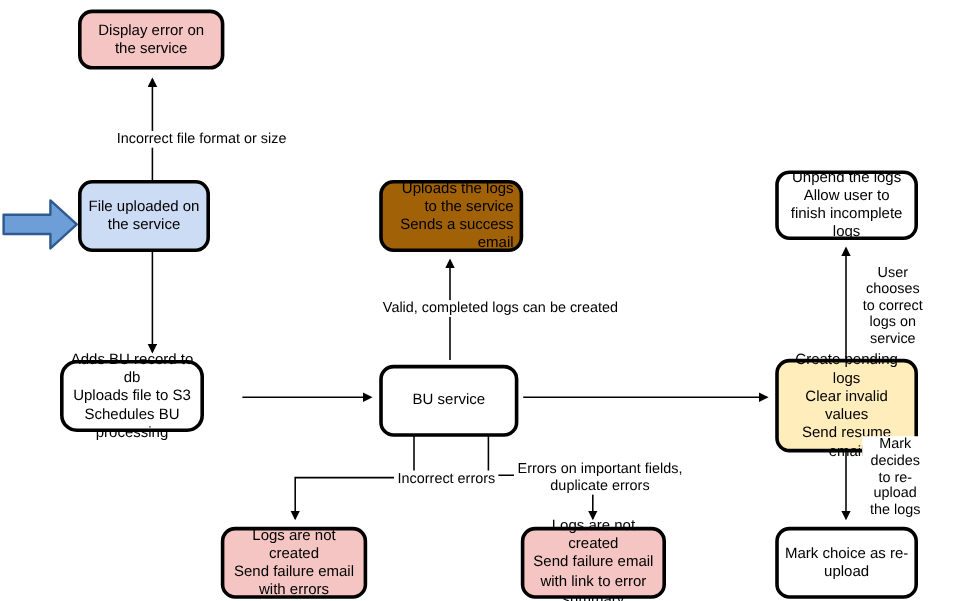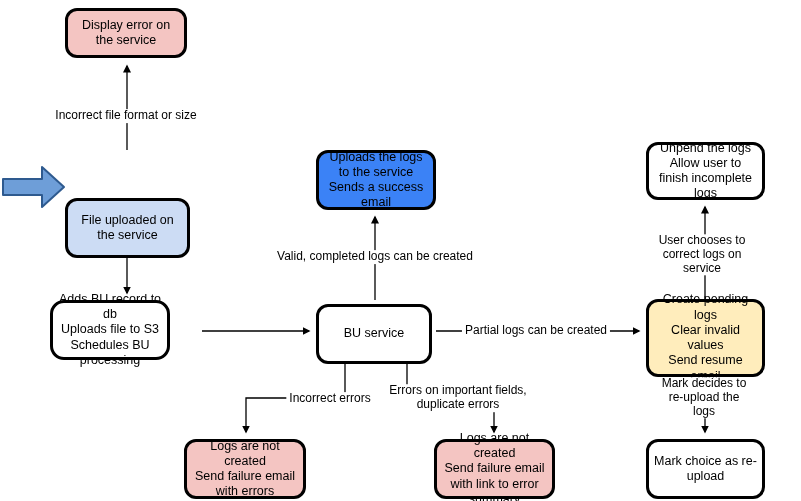--- a/index.html
+++ b/index.html
@@ -27,38 +27,39 @@
     justify-content: center;
     text-align: center;
     white-space: pre-line;
     font-size: 12.5px;
     line-height: 1.22;
     padding: 3px 5px;
     background: #ffffff;
   }
   .node.pink   { background: #f4c5c2; }
   .node.blue   { background: #ccdcf4; }
-  .node.green  { background: #3b82f6; }
+  .node.green  { background: #a16207; text-align: right; }
   .node.yellow { background: #ffedbc; }
   .node.white  { background: #ffffff; }
 
   .elabel {
     position: absolute;
     transform: translate(-50%, -50%);
     background: #ffffff;
     font-size: 12px;
     line-height: 1.15;
     white-space: pre-line;
     text-align: center;
     padding: 0 3px;
+    margin-left: 42px;
   }
 
   
   #n-display-error   { left: 65px;  top: 8px;   width: 122px; height: 50px; }
-  #n-file-uploaded   { left: 65px;  top: 150px; width: 125px; height: 60px; margin-top: 48px; }
+  #n-file-uploaded   { left: 65px;  top: 150px; width: 110px; height: 60px; }
   #n-adds-bu         { left: 50px;  top: 300px; width: 120px; height: 60px; border-radius: 14px; }
   #n-uploads-logs    { left: 316px; top: 150px; width: 120px; height: 60px; }
   #n-bu-service      { left: 316px; top: 304px; width: 116px; height: 60px; }
   #n-logs-errors     { left: 184px; top: 439px; width: 122px; height: 60px; }
   #n-logs-summary    { left: 434px; top: 439px; width: 121px; height: 60px; }
   #n-create-pending  { left: 646px; top: 299px; width: 119px; height: 78px; }
   #n-unpend          { left: 646px; top: 142px; width: 119px; height: 58px; }
   #n-mark-reupload   { left: 646px; top: 439px; width: 119px; height: 60px; }
 
   
@@ -118,20 +119,19 @@
 Send failure email with link to error summary</div>
   <div class="node yellow" id="n-create-pending">Create pending logs
 Clear invalid values
 Send resume email</div>
   <div class="node white" id="n-unpend">Unpend the logs
 Allow user to finish incomplete logs</div>
   <div class="node white" id="n-mark-reupload">Mark choice as re-upload</div>
 
   <div class="elabel" id="l-incorrect">Incorrect file format or size</div>
   <div class="elabel" id="l-valid">Valid, completed logs can be created</div>
-  <div class="elabel" id="l-partial">Partial logs can be created</div>
   <div class="elabel" id="l-template">Incorrect errors</div>
   <div class="elabel" id="l-errfields">Errors on important fields,
 duplicate errors</div>
   <div class="elabel" id="l-userchooses">User chooses to correct logs on service</div>
   <div class="elabel" id="l-userdecides">Mark decides to re-upload the logs</div>
 
 </div>
 
 </body></html>

